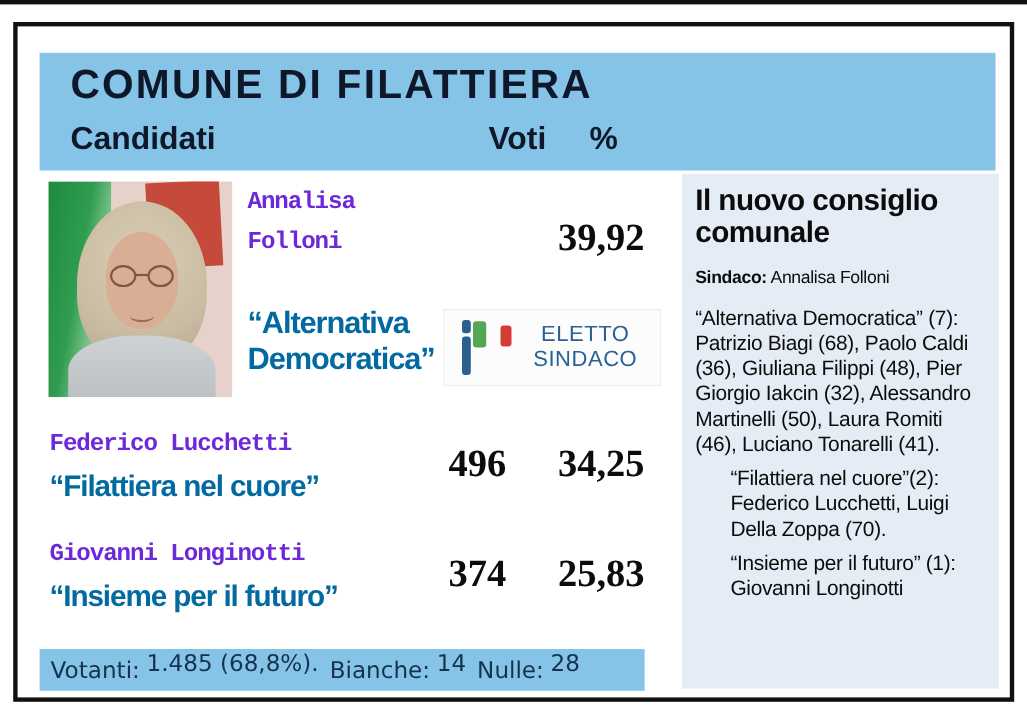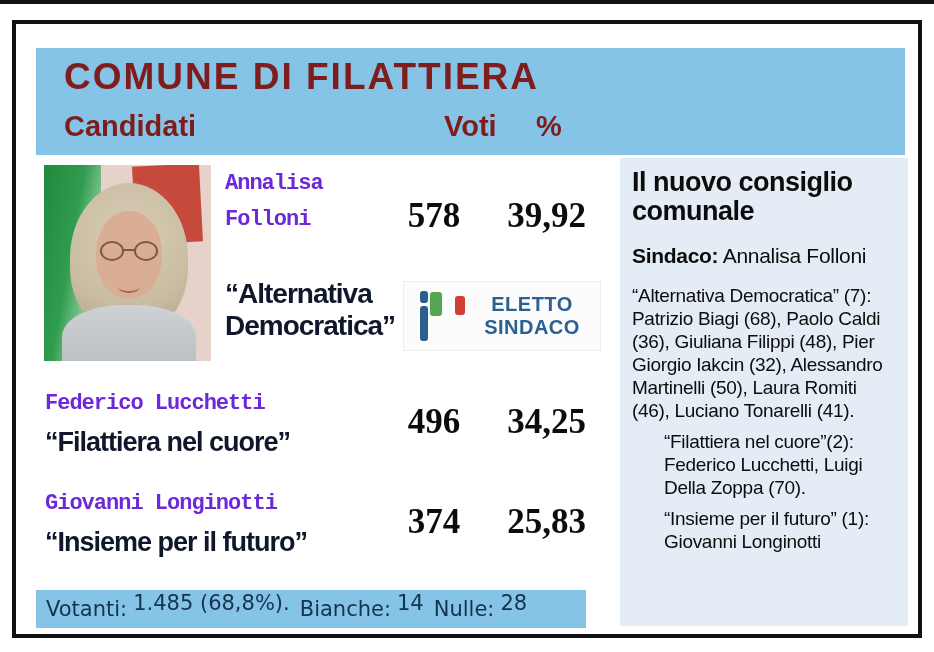--- a/index.html
+++ b/index.html
@@ -8,21 +8,21 @@
     font-family:"Liberation Sans",sans-serif;overflow:hidden;
   }
   .top-rule{position:absolute;left:0;top:0;width:934px;height:4px;background:#111;}
   .main-box{
     position:absolute;left:12px;top:20px;width:910px;height:618px;
     border:4px solid #111;background:#fff;box-sizing:border-box;
   }
   
   .header-bar{
     position:absolute;left:20px;top:24px;width:869px;height:107px;
-    background:#85c4e6;color:#7f1d1d;
+    background:#85c4e6;color:#0f172a;
   }
   .header-title{
     position:absolute;left:28px;top:8px;font-size:37px;font-weight:bold;
     letter-spacing:2px;white-space:nowrap;
   }
   .header-cols{position:absolute;left:0;top:62px;width:100%;height:40px;font-size:29px;font-weight:bold;}
   .col-candidati{position:absolute;left:28px;top:0;}
   .col-voti{position:absolute;left:408px;top:0;}
   .col-pct{position:absolute;left:500px;top:0;}
   
@@ -38,21 +38,21 @@
   .photo .face{position:absolute;left:52px;top:46px;width:66px;height:88px;border-radius:48%;background:#d9ae94;}
   .photo .glasses{position:absolute;left:56px;top:76px;width:58px;height:22px;}
   .photo .lens{position:absolute;top:0;width:24px;height:20px;border:2px solid #7b5a40;border-radius:50%;box-sizing:border-box;}
   .photo .lens.left{left:0;} .photo .lens.right{right:0;}
   .photo .bridge{position:absolute;left:23px;top:8px;width:12px;height:2px;background:#7b5a40;}
   .photo .smile{position:absolute;left:74px;top:116px;width:22px;height:10px;border-bottom:2px solid #9c6b52;border-radius:50%;}
   .photo .scarf{position:absolute;left:18px;top:140px;width:134px;height:70px;border-radius:45% 45% 0 0;
     background:linear-gradient(180deg,#cfd2d4 0%,#b8bcbe 100%);}
   
   .cand-name{position:absolute;color:#6d28d9;font-weight:bold;font-size:22px;letter-spacing:-1px;line-height:36px;white-space:nowrap;font-family:Liberation Mono, monospace;}
-  .cand-list{position:absolute;color:#0f172a;font-weight:bold;font-size:28px;letter-spacing:-1px;line-height:32px;white-space:nowrap;}
+  .cand-list{position:absolute;color:#0369a1;font-weight:bold;font-size:28px;letter-spacing:-1px;line-height:32px;white-space:nowrap;}
   .name-1{left:209px;top:142px;}
   .list-1{left:209px;top:254px;}
   .name-2{left:29px;top:362px;}
   .list-2{left:29px;top:402px;font-size:27px;}
   .name-3{left:29px;top:462px;}
   .list-3{left:29px;top:502px;font-size:27px;}
   .num{position:absolute;font-family:"Liberation Serif",serif;font-weight:bold;font-size:35px;color:#0c0c0c;white-space:nowrap;}
   .votes{left:368px;width:100px;text-align:center;}
   .pct{left:462px;width:108px;text-align:right;}
   .row1{top:172px;} .row2{top:378px;} .row3{top:478px;}
@@ -60,36 +60,36 @@
   .badge{
     position:absolute;left:387px;top:257px;width:198px;height:70px;
     background:#fcfcfc;border:1px solid #ededed;box-sizing:border-box;
     display:flex;align-items:center;
   }
   .flag-icon{position:relative;width:52px;height:50px;margin-left:8px;flex:0 0 auto;}
   .flag-icon .pole-top{position:absolute;left:8px;top:0;width:8px;height:12px;background:#2b5f8e;border-radius:3px;}
   .flag-icon .pole{position:absolute;left:8px;top:15px;width:8px;height:35px;background:#2b5f8e;border-radius:3px;}
   .flag-icon .green{position:absolute;left:18px;top:1px;width:12px;height:24px;background:#54a554;border-radius:3px;}
   .flag-icon .red{position:absolute;left:43px;top:5px;width:10px;height:19px;background:#d23c34;border-radius:3px;}
-  .badge-text{flex:1;text-align:center;color:#2a6195;font-weight:bold;font-size:20px;line-height:23px;letter-spacing:0.5px;}
+  .badge-text{flex:1;text-align:center;color:#2a6195;font-weight:normal;font-size:20px;line-height:23px;letter-spacing:0.5px;}
   
   .turnout{
     position:absolute;left:20px;top:566px;width:550px;height:38px;background:#85c4e6;
     font-family:"DejaVu Sans",sans-serif;font-size:21px;color:#16324f;
     display:flex;align-items:center;padding-left:10px;box-sizing:border-box;white-space:nowrap;
   }
   .turnout b{font-weight:normal;}
   .turnout span.val{margin:0 10px 12px 6px;}
   
   .panel{
     position:absolute;left:604px;top:134px;width:288px;height:468px;background:#e4edf5;
     box-sizing:border-box;padding:10px 21px 8px 12px;color:#0c0c0c;
   }
   .panel-title{font-size:27px;font-weight:bold;line-height:29px;letter-spacing:-0.5px;margin:0 0 18px 0;}
-  .sindaco-line{font-size:21px;letter-spacing:-0.3px;margin:0 0 16px 0;}
+  .sindaco-line{font-size:16px;letter-spacing:-0.3px;margin:0 0 16px 0;}
   .sindaco-line b{font-weight:bold;}
   .group{font-size:19px;line-height:23px;letter-spacing:-0.3px;margin:0;}
   .group b{font-weight:normal;}
   .group.gap{margin-top:8px;margin-left:32px;}
 </style>
 </head>
 <body>
 
 <div class="top-rule"></div>
 
@@ -115,21 +115,20 @@
       <div class="bridge"></div>
     </div>
     <div class="smile"></div>
     <div class="scarf"></div>
   </div>
 
   <div class="cand-name name-1">
     <div>Annalisa</div>
     <div>Folloni</div>
   </div>
-  <div class="num votes row1">578</div>
   <div class="num pct row1">39,92</div>
   <div class="cand-list list-1">
     <div>“Alternativa</div>
     <div>Democratica”</div>
   </div>
 
   <div class="badge">
     <div class="flag-icon">
       <div class="pole-top"></div>
       <div class="pole"></div>

